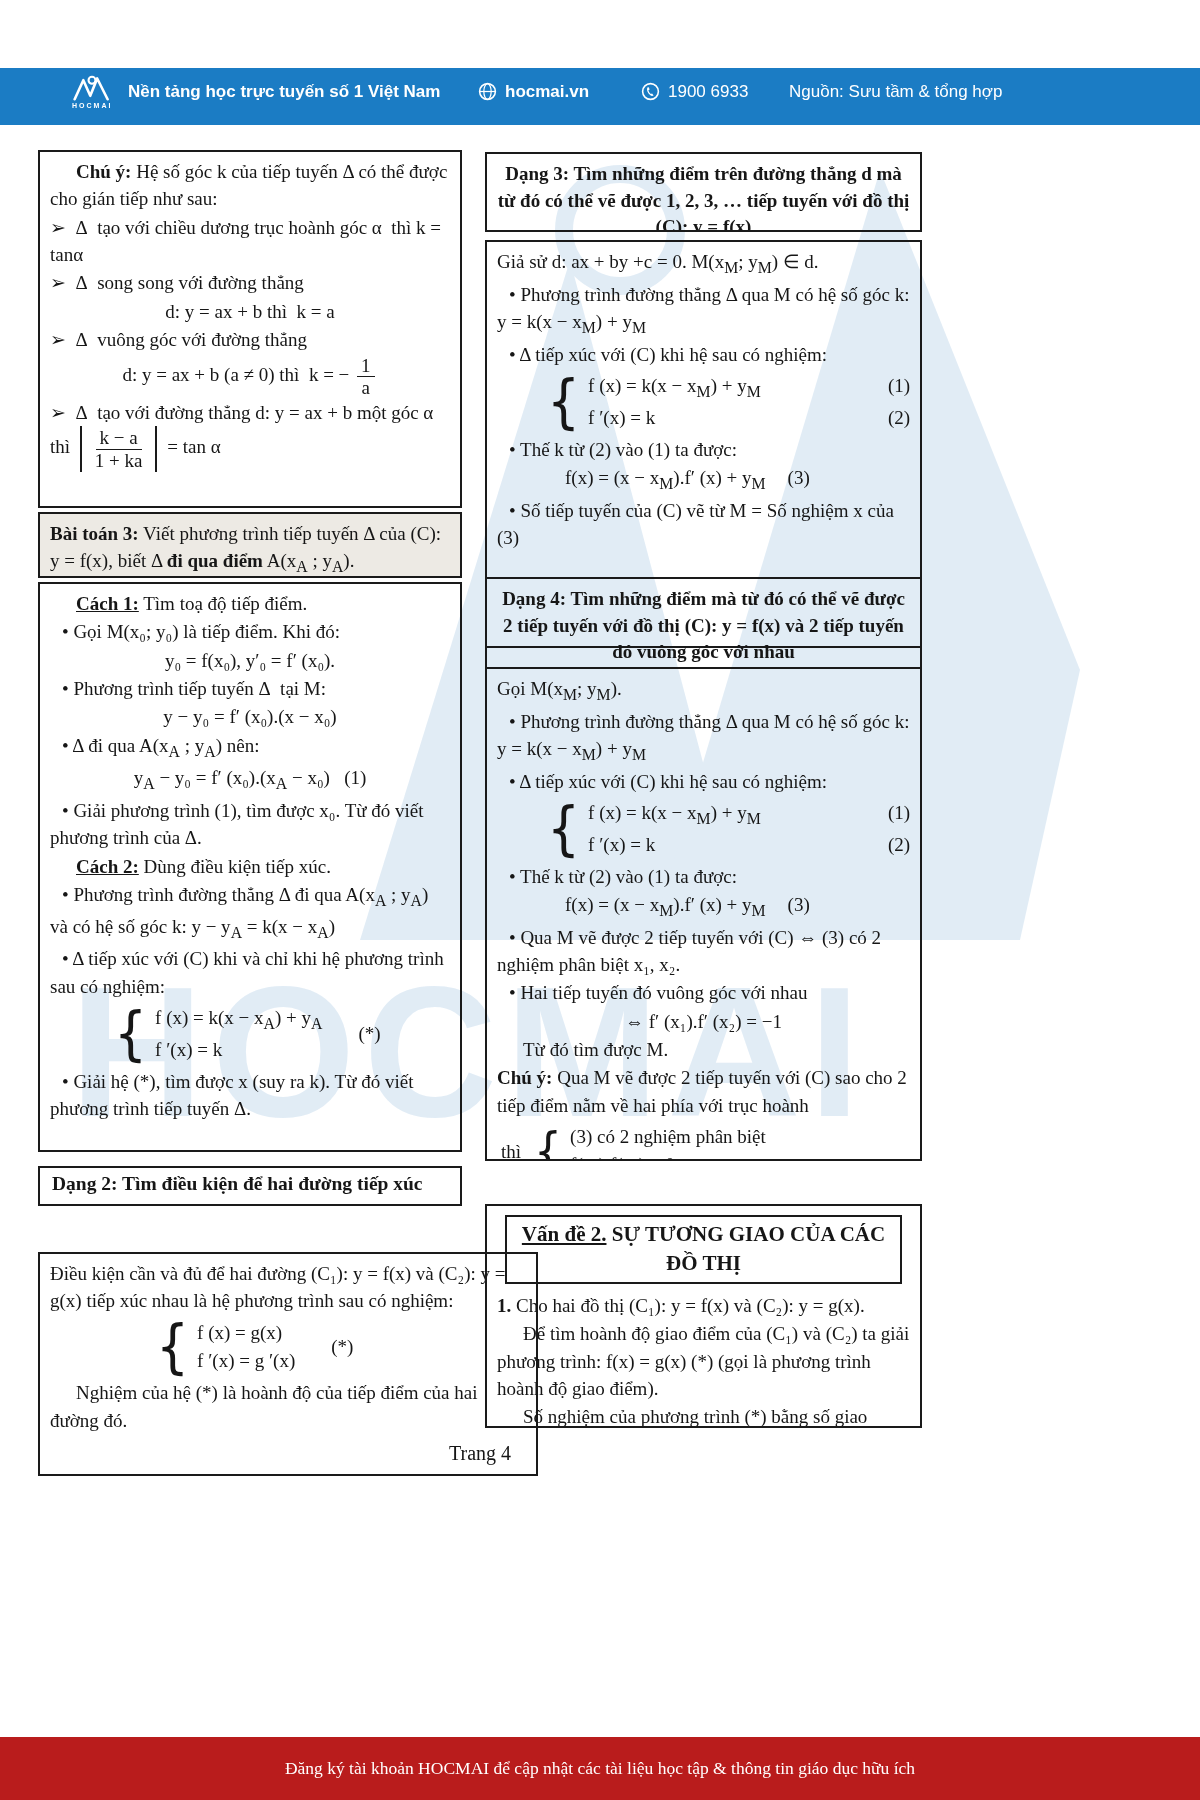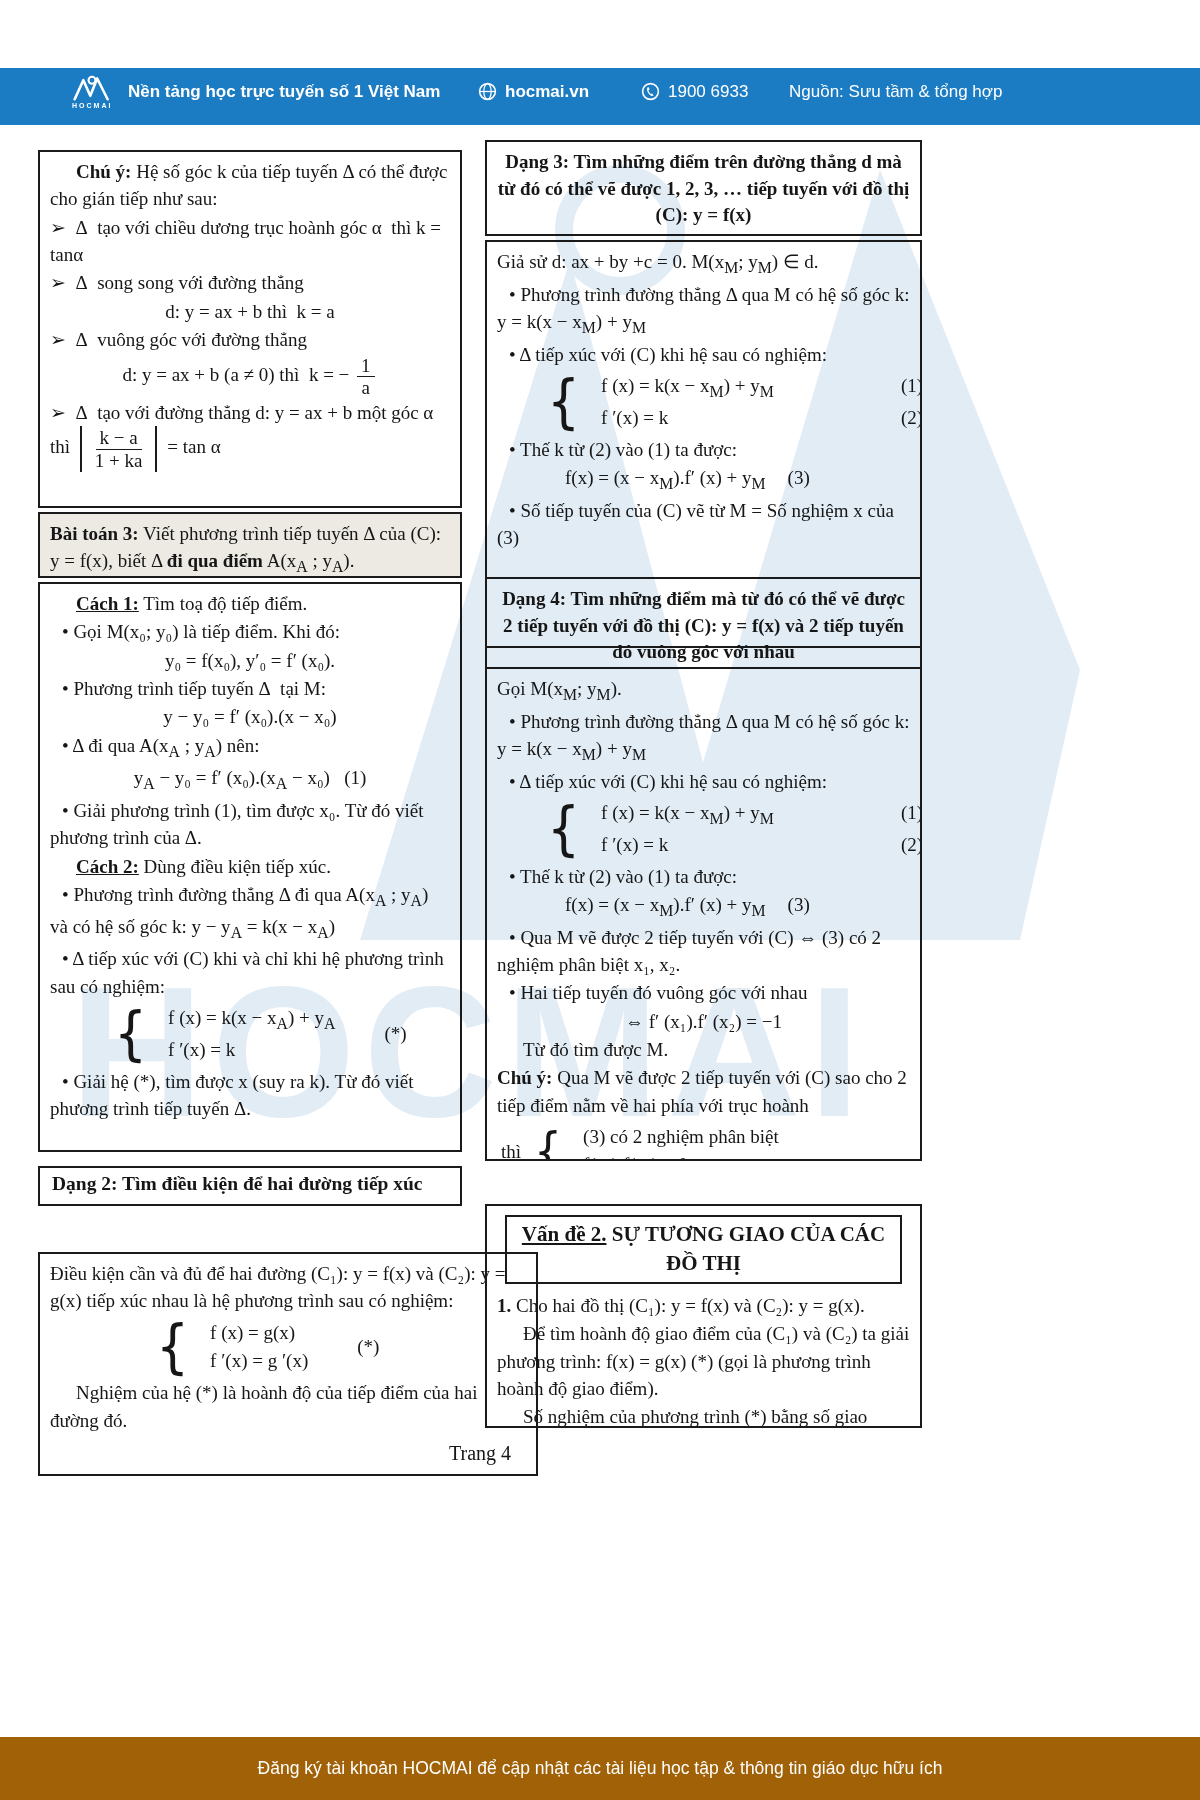--- a/index.html
+++ b/index.html
@@ -32,21 +32,21 @@
   .headbox{font-weight:bold;text-align:center;line-height:1.4;padding-top:7px}
   .headboxL{font-weight:bold;padding-top:2px;padding-left:12px;font-size:19.5px}
   #baitoan3{background:#edeae4}
 
   
   .sys{display:flex;align-items:center;margin:4px 0 4px 64px}
   .sys .brace{font-family:"DejaVu Sans",sans-serif;font-size:52px;line-height:1;display:inline-block;
               transform:scaleY(1.12);margin-right:8px;font-weight:400}
   .brace.small{font-size:44px}
   .slines{display:flex;flex-direction:column}
-  .sline{margin:1px 13px;line-height:1.38}
+  .sline{margin:1px 0;line-height:1.38}
   .sysr{margin-left:50px;margin-right:4px}
   .sysr .sline{display:flex;justify-content:space-between;width:322px}
   .sysd2{margin-left:106px}
   .stag{margin-left:22px}
   .star{margin-left:36px}
   .pfx{margin-right:13px}
   .notesys{margin-left:4px}
   .eqrow{display:flex;justify-content:flex-start;margin:1px 12px;padding-left:56px;padding-right:8px}
 
   
@@ -162,21 +162,21 @@
       <span class="brace">{</span>
       <div class="slines">
         <p class="sline">f (x) = g(x)</p>
         <p class="sline">f ′(x) = g ′(x)</p>
       </div>
       <span class="star">(*)</span>
     </div>
     <p class="t ind">Nghiệm của hệ (*) là hoành độ của tiếp điểm của hai đường đó.</p>
   </section>
 
-  <section class="box headbox" style="left:485px;top:140px;width:437px;height:96px">
+  <section class="box headbox" style="left:485px;top:152px;width:437px;height:80px">
     <span>Dạng 3: Tìm những điểm trên đường thẳng d mà từ đó có thể vẽ được 1, 2, 3, … tiếp tuyến với đồ thị (C): y = f(x)</span>
   </section>
 
   <section class="box" style="left:485px;top:240px;width:437px;height:408px">
     <p class="t">Giả sử d: ax + by +c = 0. M(x<sub>M</sub>; y<sub>M</sub>) ∈ d.</p>
     <p class="t bull">• Phương trình đường thẳng Δ qua M có hệ số góc k: y = k(x − x<sub>M</sub>) + y<sub>M</sub></p>
     <p class="t bull">• Δ tiếp xúc với (C) khi hệ sau có nghiệm:</p>
     <div class="sys sysr">
       <span class="brace">{</span>
       <div class="slines">
@@ -241,17 +241,17 @@
 
   <section class="box" style="left:485px;top:1204px;width:437px;height:224px">
     <div class="vd-title"><u><b>Vấn đề 2.</b></u><b> SỰ TƯƠNG GIAO CỦA CÁC ĐỒ THỊ</b></div>
     <p class="t"><b>1.</b> Cho hai đồ thị (C₁): y = f(x) và (C₂): y = g(x).</p>
     <p class="t ind">Để tìm hoành độ giao điểm của (C₁) và (C₂) ta giải phương trình: f(x) = g(x) (*) (gọi là phương trình hoành độ giao điểm).</p>
     <p class="t ind">Số nghiệm của phương trình (*) bằng số giao</p>
   </section>
 
   <div id="pagenum">Trang 4</div>
 
-  <div class="bar" id="botbar" style="background: #a16207;">
+  <div class="bar" id="botbar" style="background: #b91c1c; font-family: Liberation Serif, serif;">
     <span>Đăng ký tài khoản HOCMAI để cập nhật các tài liệu học tập &amp; thông tin giáo dục hữu ích</span>
   </div>
 
 </div>
 
 </body></html>

